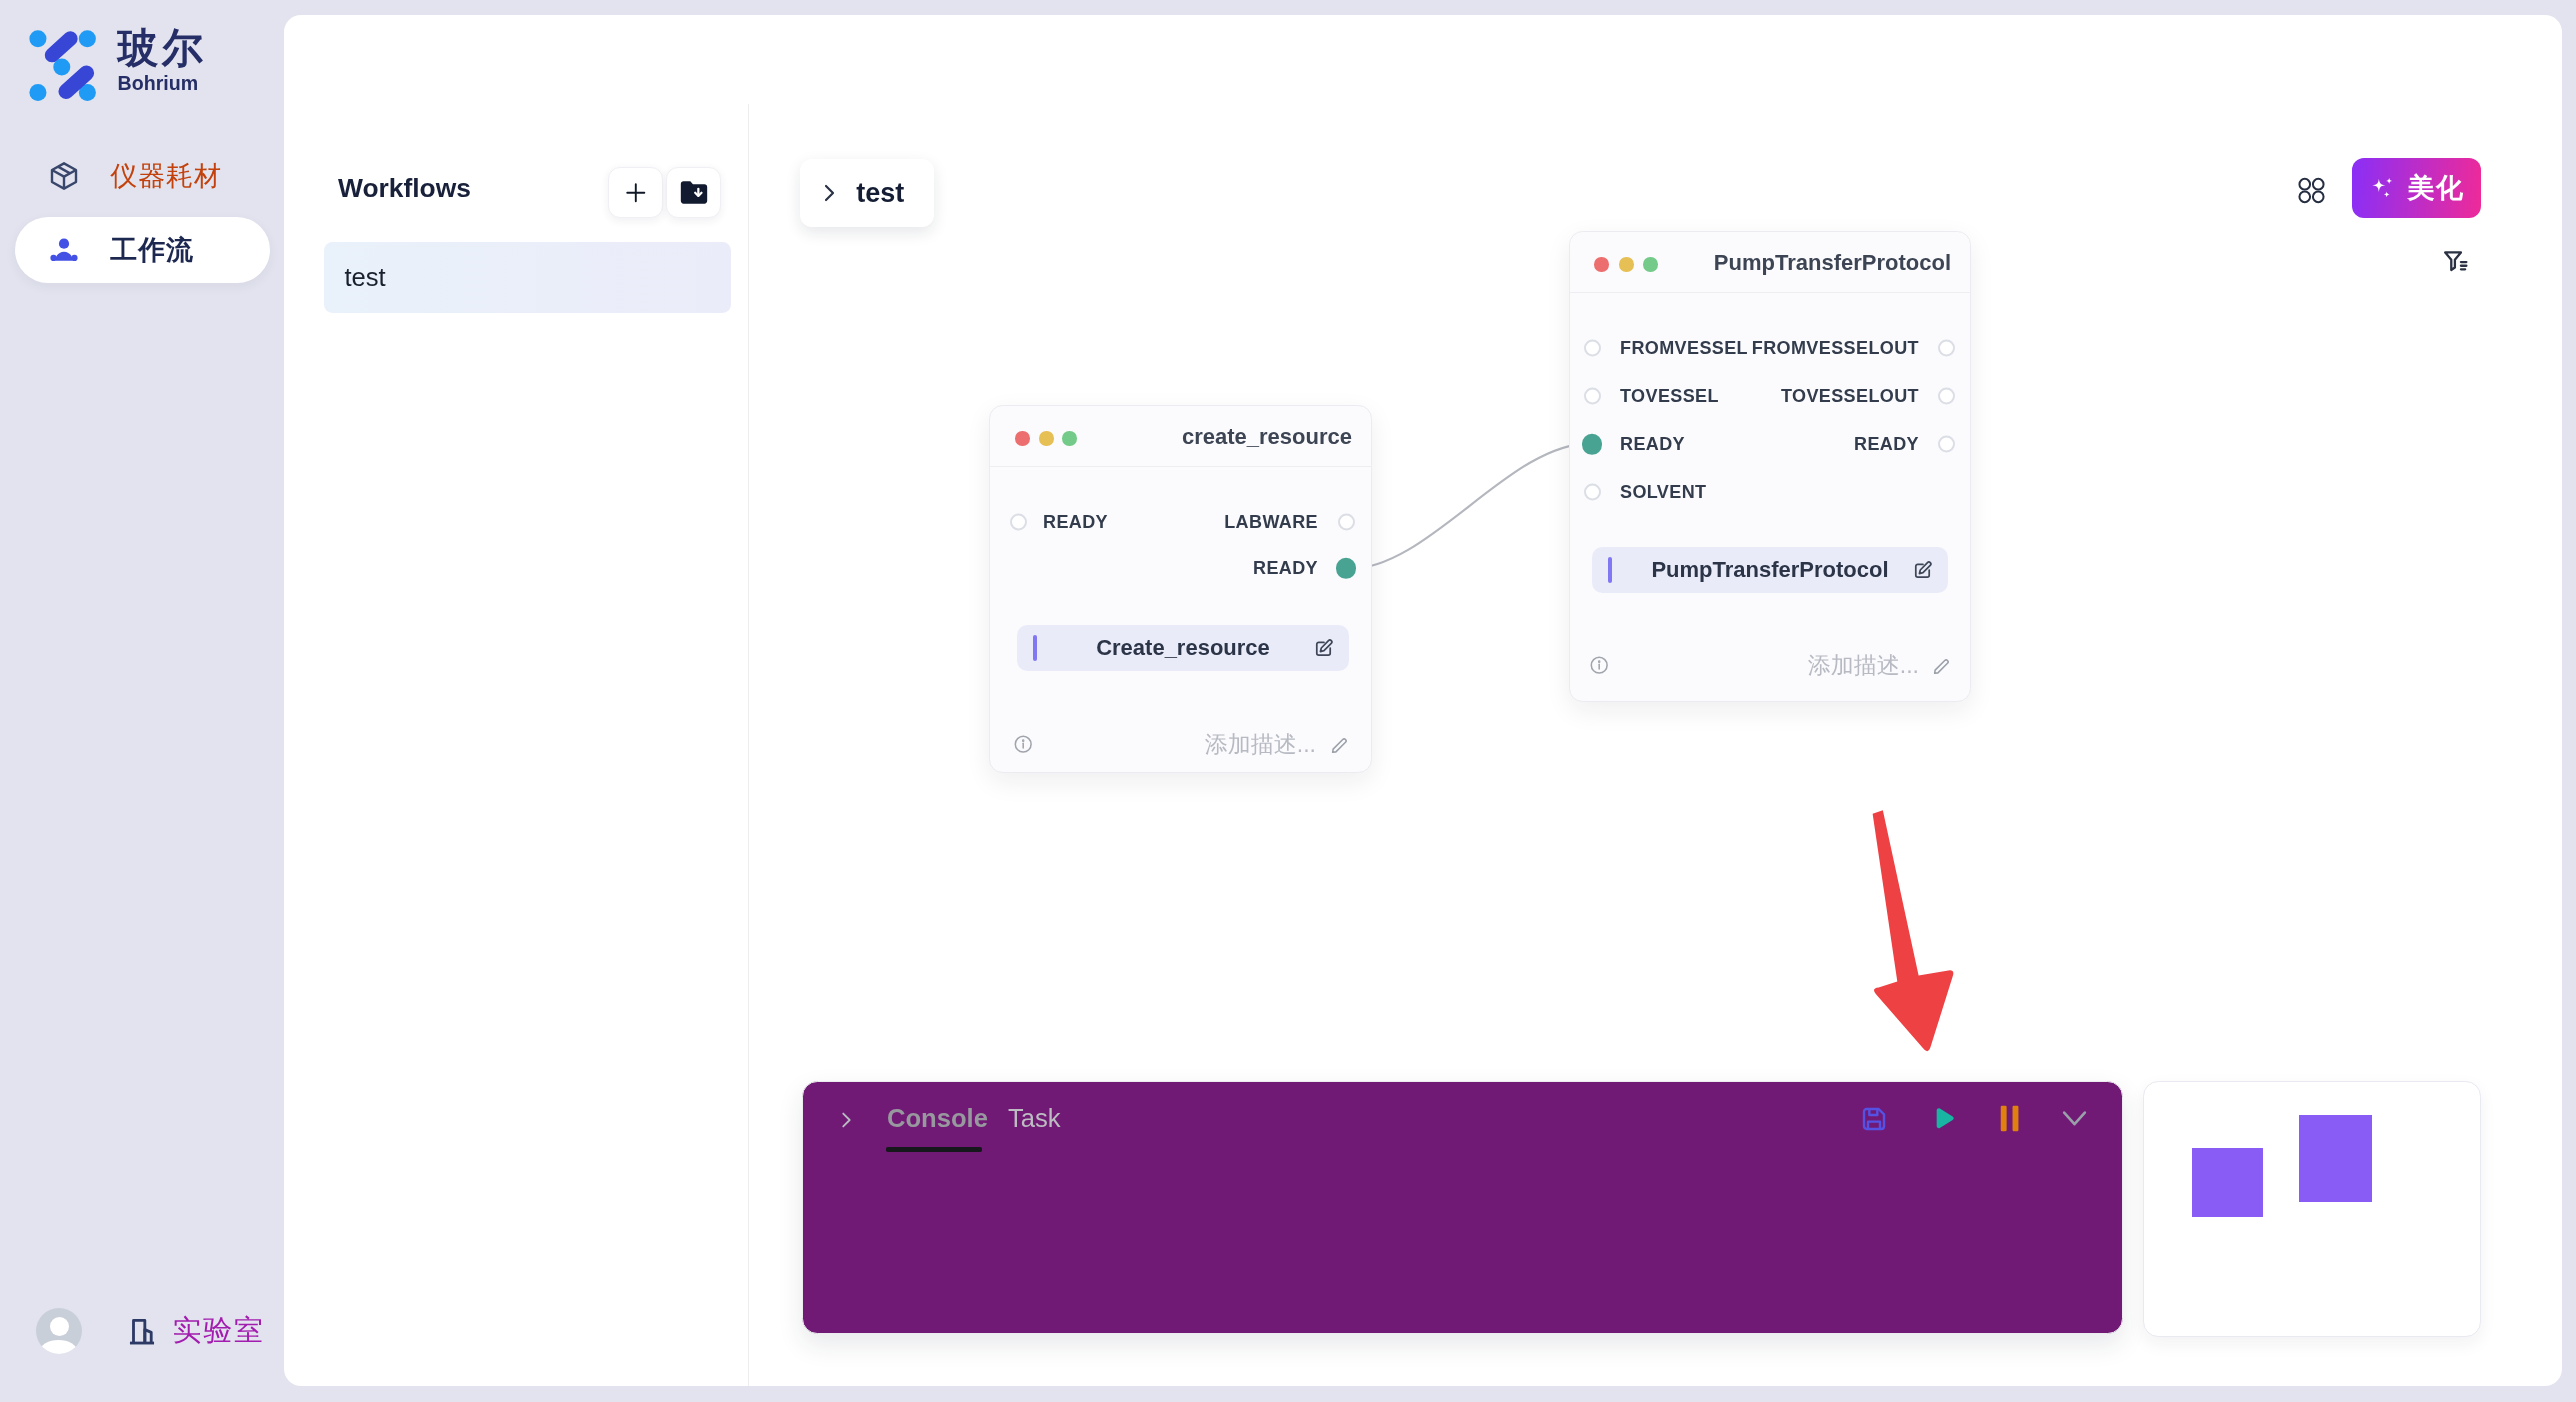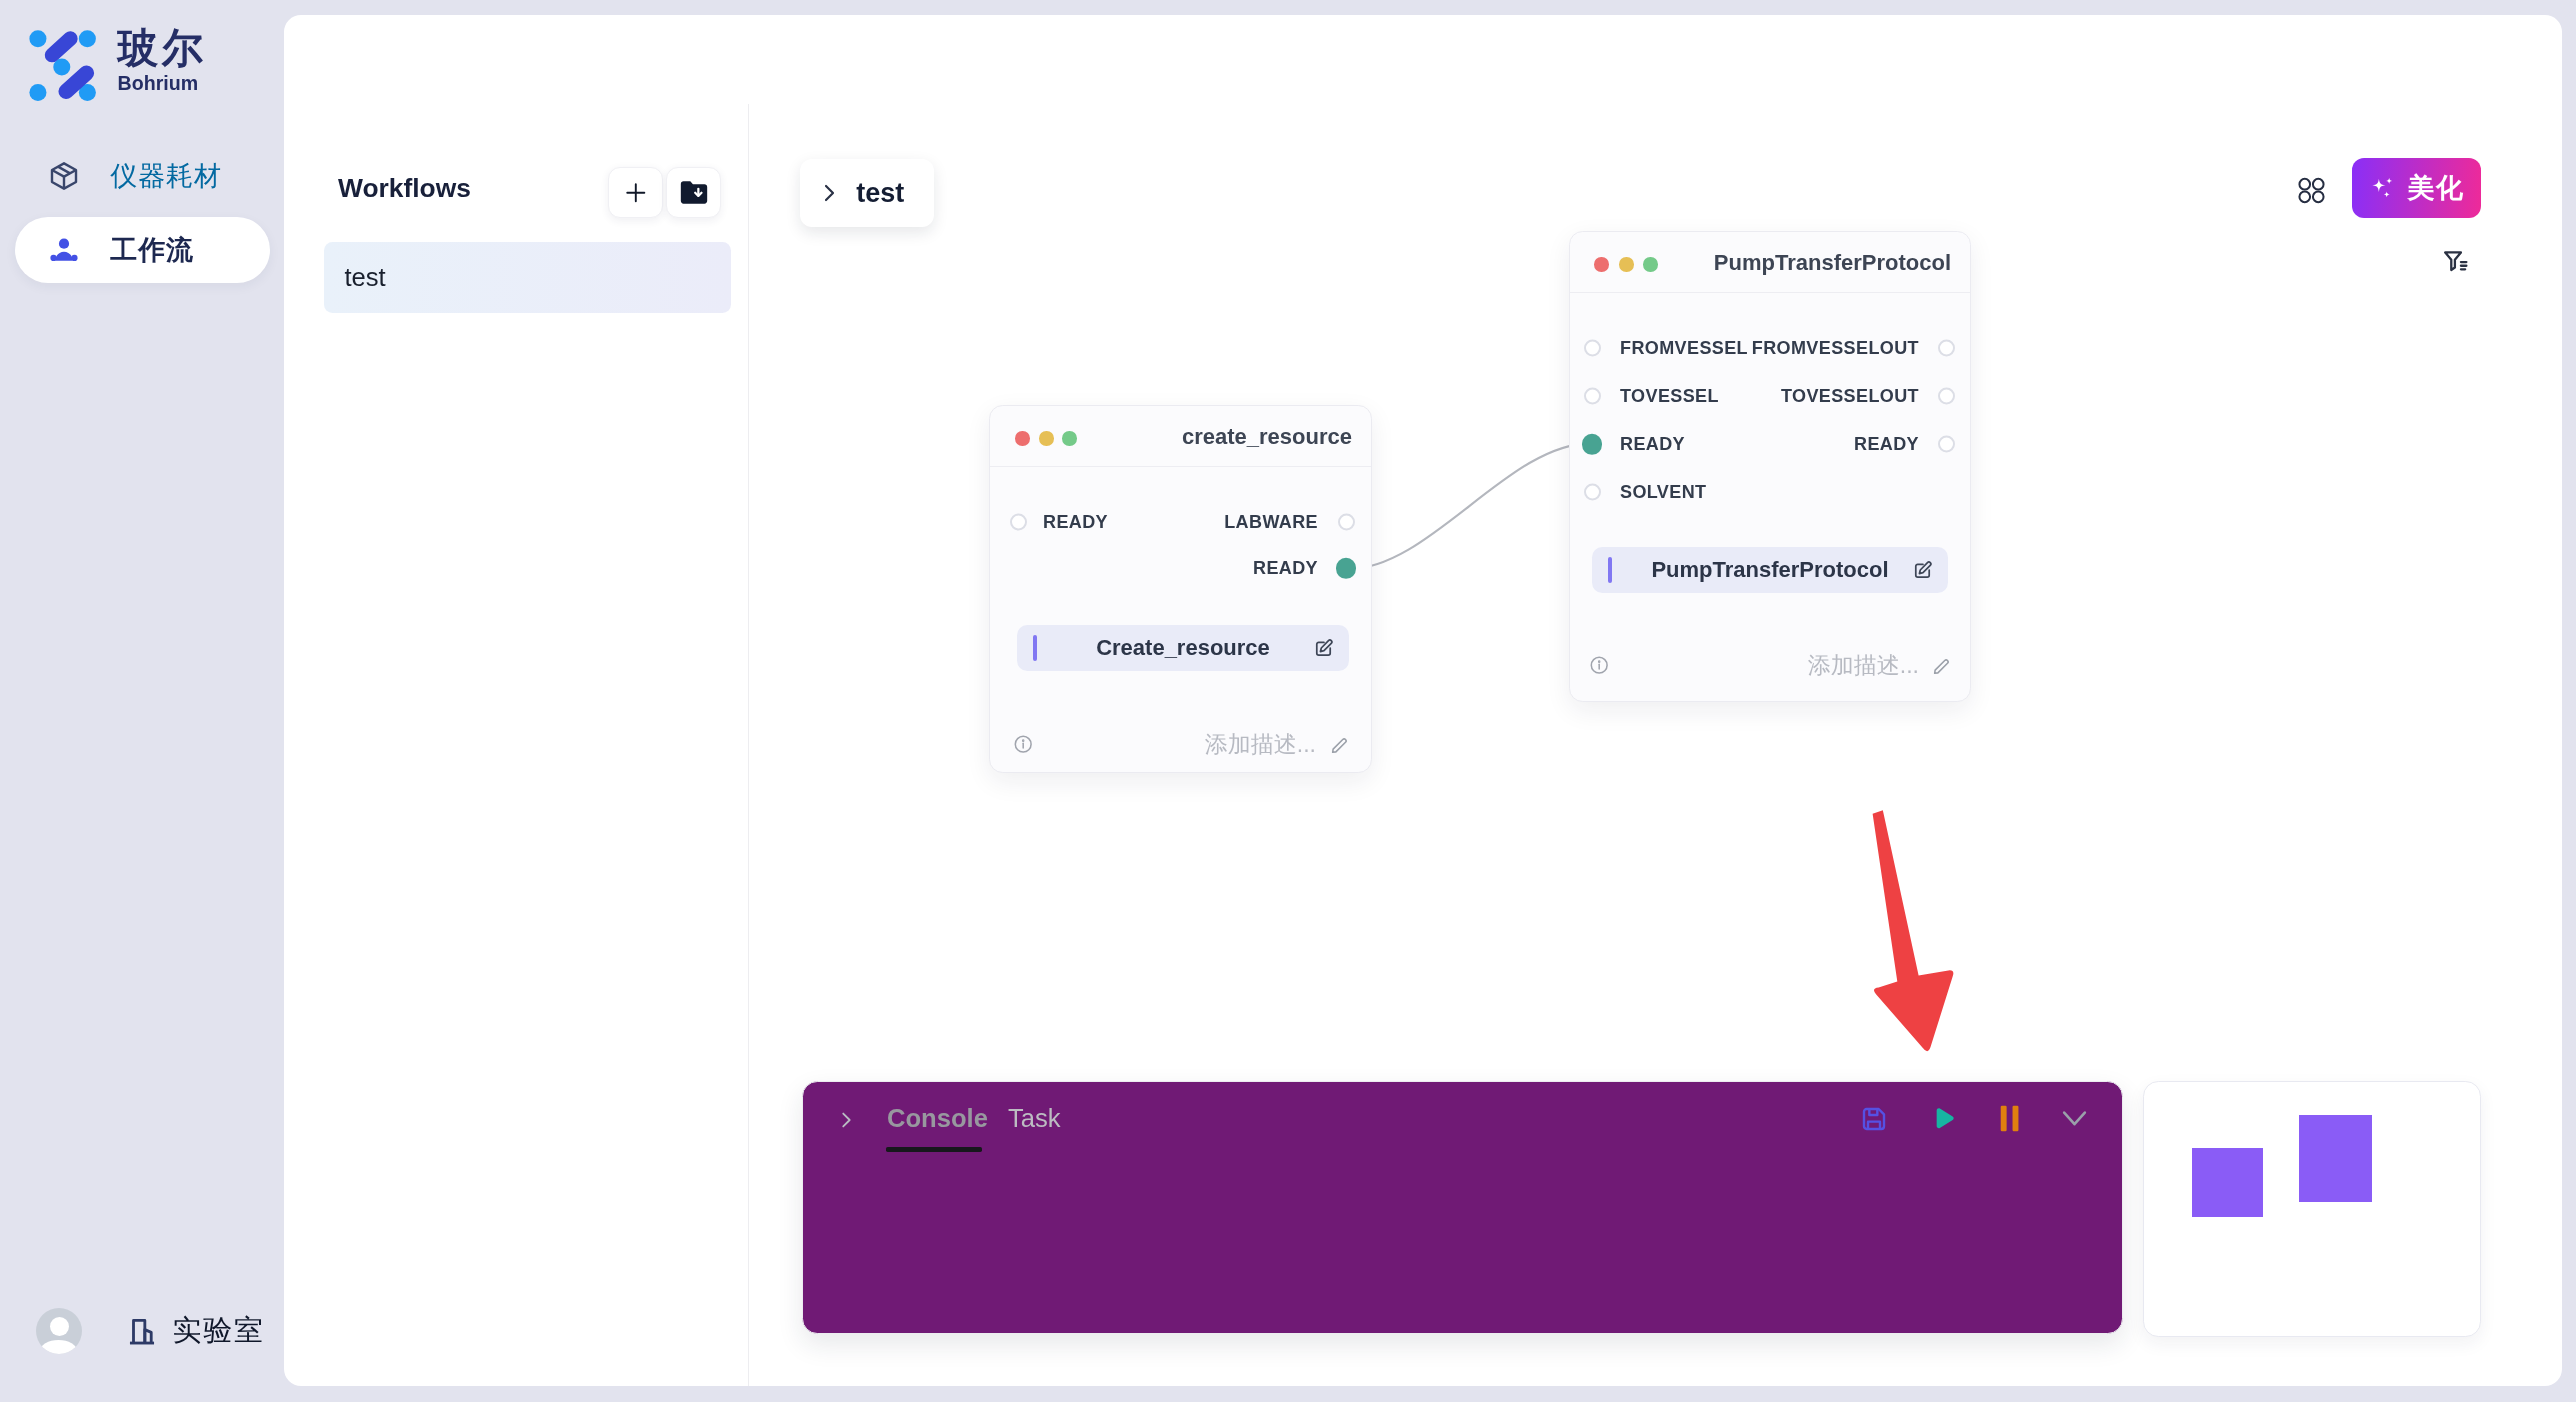--- a/index.html
+++ b/index.html
@@ -14,29 +14,29 @@
   .abs { position:absolute; }
 
   
   .sidebar { position:absolute; left:0; top:0; width:284px; height:1402px; background:#e2e3ee; }
   .brand { position:absolute; left:25.6px; top:25.6px; display:flex; align-items:flex-start; }
   .brand-text { margin-left:17px; }
   .brand-zh { font-size:41px; font-weight:700; color:#252e66; letter-spacing:3.4px; line-height:1.1; }
   .brand-en { font-size:19.6px; font-weight:700; color:#252e66; margin-top:1.7px; }
   .nav-item { position:absolute; left:15.3px; width:255px; height:66px; display:flex; align-items:center; border-radius:33px; cursor:pointer; }
   .nav-item .nicon { width:34px; height:34px; margin-left:32px; display:flex; align-items:center; justify-content:center; }
-  .nav-item .nlabel { margin-left:29px; font-size:27px; color:#0369a1; font-weight:500; letter-spacing:0.9px; }
+  .nav-item .nlabel { margin-left:29px; font-size:27px; color:#c2410c; font-weight:500; letter-spacing:0.9px; }
   .nav-item.active { background:#ffffff; box-shadow:0 3.4px 12px rgba(40,48,90,.06); }
   .nav-item.active .nlabel { color:#1d2850; font-weight:700; }
   .side-footer { position:absolute; left:36px; bottom:48px; display:flex; align-items:center; }
   .avatar { width:46px; height:46px; border-radius:50%; background:#c9cfd8; overflow:hidden; position:relative; }
   .avatar .head { position:absolute; left:13.6px; top:9.4px; width:19px; height:19px; border-radius:50%; background:#fff; }
   .avatar .bust { position:absolute; left:4.3px; top:31.5px; width:37px; height:22px; border-radius:50% 50% 0 0; background:#fff; }
   .lab-wrap { display:flex; align-items:center; margin-left:43px; }
-  .lab-label { font-size:29px; color:#0f172a; font-weight:500; margin-left:13.6px; letter-spacing:1.7px; }
+  .lab-label { font-size:29px; color:#a21caf; font-weight:500; margin-left:13.6px; letter-spacing:1.7px; }
 
   
   .panel { position:absolute; left:284px; top:15.3px; width:2278px; height:1371px; background:#ffffff; border-radius:17px; overflow:hidden; }
   .tabbar { position:absolute; left:0; top:0; width:100%; height:89px; border-bottom:0.9px solid #ededf0; }
   .tab { position:absolute; top:0; height:89px; display:flex; align-items:center; font-size:26.4px; cursor:pointer; }
   .tab-all { left:53px; color:#20283c; font-weight:500; letter-spacing:0.9px; }
   .tab-mine { left:245px; color:#141b2b; font-weight:700; letter-spacing:0.9px; }
   .tab-underline { position:absolute; left:242px; top:83px; width:115px; height:6px; border-radius:3.4px; background:#4053e8; }
 
   

